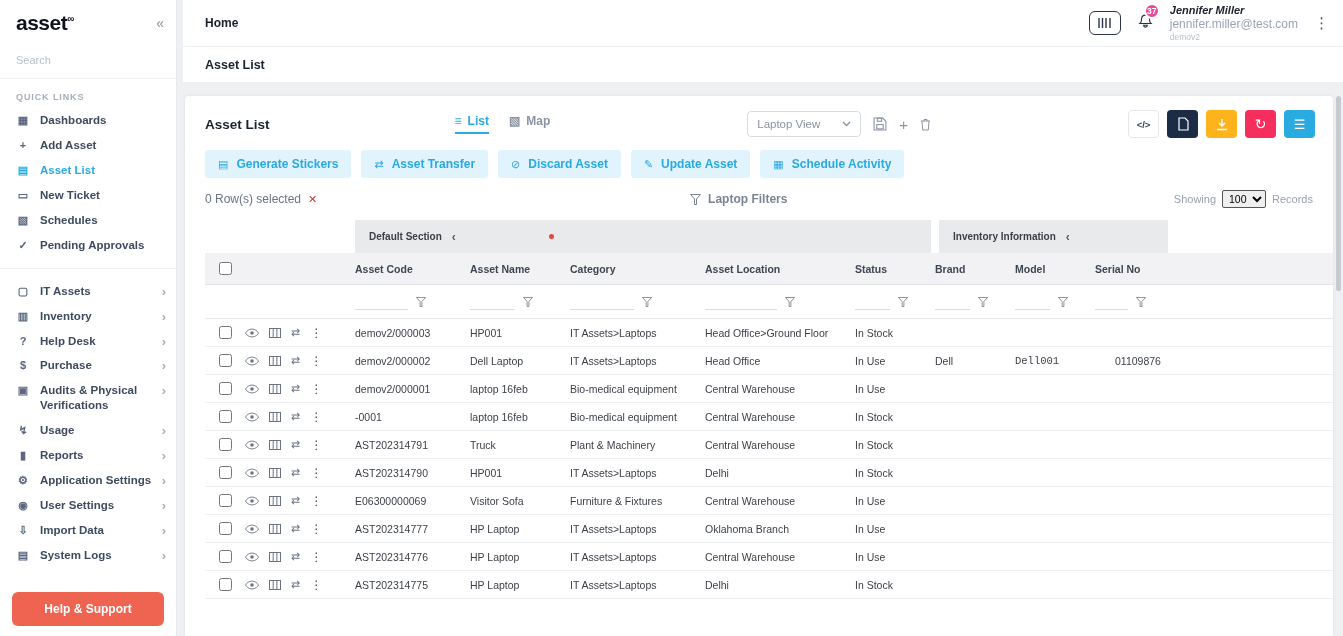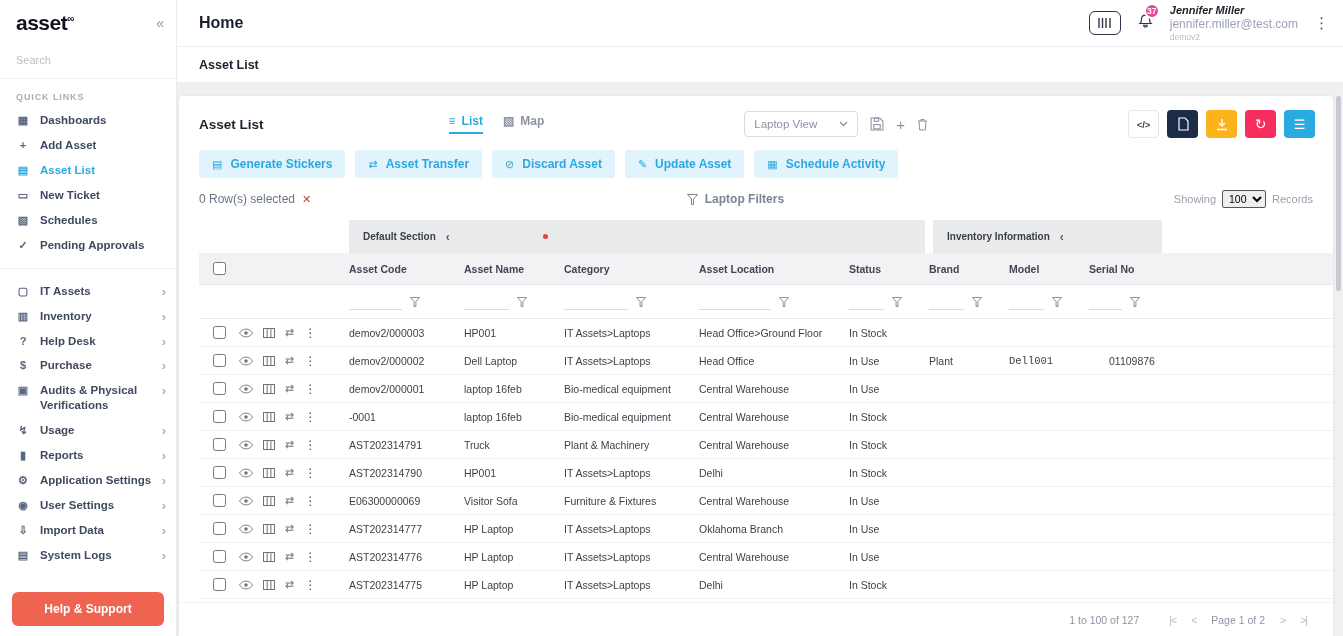--- a/index.html
+++ b/index.html
@@ -1,17 +1,17 @@
 <!DOCTYPE html>
 <html><head>
 <meta charset="utf-8">
 <style>
   * { margin:0; padding:0; box-sizing:border-box; }
   html,body { width:1343px; height:636px; overflow:hidden; font-family:"Liberation Sans", sans-serif; background:#eef0f2; }
-  .app { display:flex; height:100%; }
+  .app { display:flex; height:100%;gap:6px; }
 
   
   .sidebar { width:177px; flex:none; background:#fff; border-right:1px solid #e8eaee; position:relative; font-size:11.5px; }
   .logo-row { height:46px; display:flex; align-items:center; justify-content:space-between; padding:0 12px 0 16px; }
   .logo { font-size:21px; font-weight:800; color:#10131f; letter-spacing:-0.5px; }
   .logo sup { font-size:10px; font-weight:700; }
   .collapse { color:#8b93a2; font-size:14px; cursor:pointer; }
   .search-row { padding:8px 16px 12px; border-bottom:1px solid #f0f1f4; }
   .search-row input { border:none; outline:none; width:100%; font-size:11px; color:#333; font-family:inherit; }
   .search-row input::placeholder { color:#b9bfc9; }
@@ -21,21 +21,21 @@
   .sitem .ic { width:14px; text-align:center; color:#5b6780; font-size:11px; flex:none; }
   .sitem .lbl { flex:1; }
   .sitem.active, .sitem.active .ic { color:#29abe2; }
   .sitem .chev { color:#a8afbb; font-size:13px; line-height:1; margin-top:1px; }
   .menu-list { margin-top:10px; border-top:1px solid #f0f1f4; padding:10px 0 6px; }
   .help-btn { position:absolute; bottom:10px; left:12px; right:12px; background:#ef6351; color:#fff; border:none; border-radius:6px; padding:10px 0; font-weight:700; font-size:12px; cursor:pointer; font-family:inherit; }
 
   
   .main { flex:1; display:flex; flex-direction:column; min-width:0; }
   .topbar { height:46px; background:#fff; display:flex; align-items:center; justify-content:space-between; padding:0 14px 0 22px; }
-  .topbar-title { font-size:16px; font-weight:700; color:#18202e; }
+  .topbar-title { font-size:12px; font-weight:700; color:#18202e; }
   .top-right { display:flex; align-items:center; gap:16px; }
   .scan-btn { width:32px; height:24px; border:1.6px solid #2b3446; border-radius:6px; display:flex; align-items:center; justify-content:center; cursor:pointer; background:#fff; }
   .bell-wrap { position:relative; cursor:pointer; }
   .badge { position:absolute; top:-9px; right:-6px; background:#ec4899; color:#fff; font-size:8.5px; font-weight:700; border-radius:50%; min-width:16px; height:16px; display:flex; align-items:center; justify-content:center; border:2px solid #fff; }
   .user-block { line-height:1.2; cursor:pointer; }
   .user-name { font-size:11px; font-weight:700; color:#20252e;font-style:italic; }
   .user-email { font-size:12px; color:#9aa3b5; }
   .user-org { font-size:8.5px; color:#b7bdc9; }
   .vdots { font-size:15px; color:#4a5160; cursor:pointer; }
 
@@ -446,21 +446,21 @@
                     <line x1="7.9" y1="0.5" x2="7.9" y2="9.5" stroke="currentColor"></line>
                   </svg>
       <span class="tglyph">⇄</span>
       <span class="dots">⋮</span>
     </div>
     <div class="dcell" style="width: 115px;">demov2/000002</div>
     <div class="dcell" style="width: 100px;">Dell Laptop</div>
     <div class="dcell" style="width: 135px;">IT Assets&gt;Laptops</div>
     <div class="dcell" style="width: 150px;">Head Office</div>
     <div class="dcell" style="width: 80px;">In Use</div>
-    <div class="dcell" style="width: 80px;">Plant</div>
+    <div class="dcell" style="width: 80px;">Dell</div>
     <div class="dcell" style="width: 100px; font-family: Liberation Mono, monospace;">Dell001</div>
     <div class="dcell" style="width: 77px;">01109876</div>
   </div>
               <div class="drow">
     <div class="cell-cb">
                   <input type="checkbox" style="">
                 </div>
     <div class="cell-actions acticons">
       <svg width="14" height="10" viewBox="0 0 16 10">
                     <path d="M8 .5C4.4.5 1.8 2.8.6 5c1.2 2.2 3.8 4.5 7.4 4.5S14.8 7.2 15.4 5C14.2 2.8 11.6.5 8 .5z" fill="none" stroke="currentColor"></path>
@@ -661,29 +661,19 @@
     <div class="dcell" style="width: 135px;">IT Assets&gt;Laptops</div>
     <div class="dcell" style="width: 150px;">Delhi</div>
     <div class="dcell" style="width: 80px;">In Stock</div>
     <div class="dcell" style="width: 80px;"></div>
     <div class="dcell" style="width: 80px;"></div>
     <div class="dcell" style="width: 77px;"></div>
   </div>
             </div>
         </div>
 
-        <div class="tfoot">
-          <span>1 to 100 of 127</span>
-          <div class="pager">
-            <span class="pg">|&lt;</span>
-            <span class="pg">&lt;</span>
-            <span class="pg-label">Page 1 of 2</span>
-            <span class="pg">&gt;</span>
-            <span class="pg">&gt;|</span>
-          </div>
-        </div>
 
       </div>
     </div>
   </div>
 </div>
 
 <div class="vscroll"></div>
 
 </body></html>

